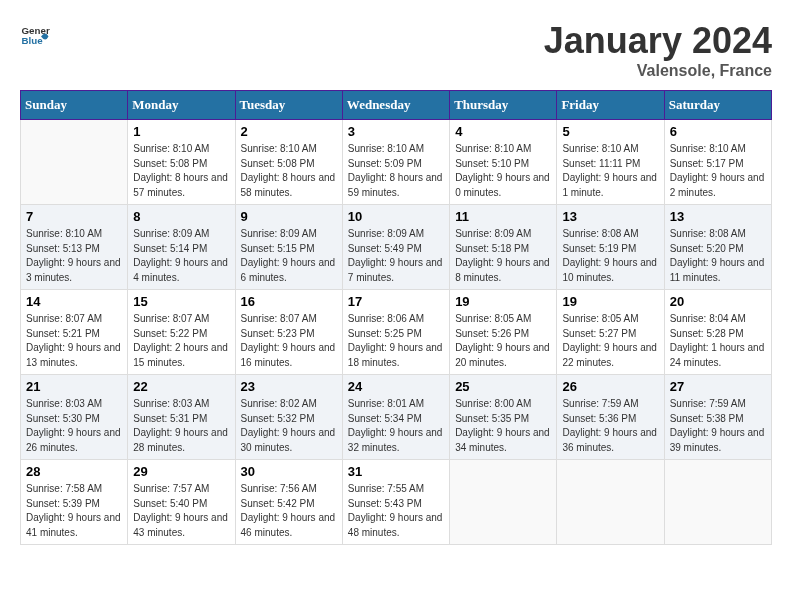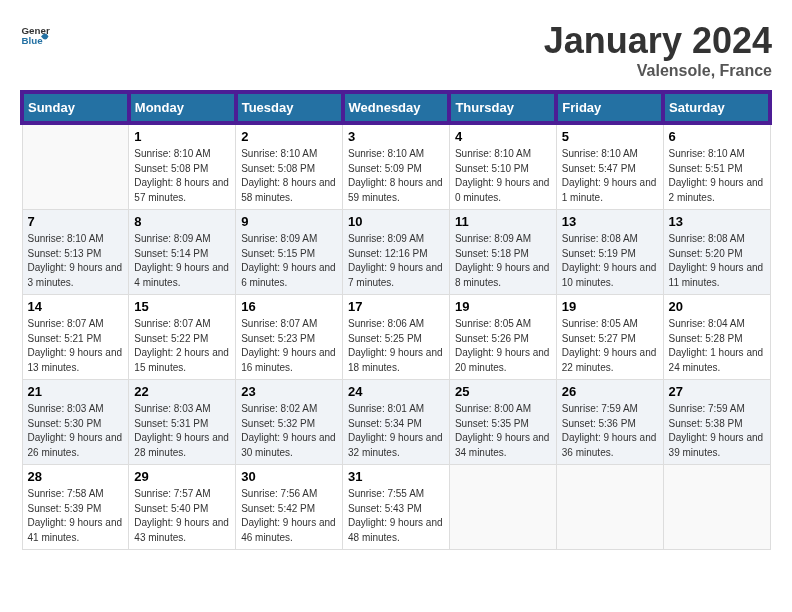--- a/index.html
+++ b/index.html
@@ -43,21 +43,22 @@
       width: 100%;
       border-collapse: collapse;
       font-size: 11px;
     }
     thead tr th {
       background: #2471a3;
       color: #fff;
       padding: 6px 4px;
       text-align: left;
       font-size: 13px;
-      border: 4px solid #4c1d95;
+      border: 1px solid #4c1d95;
+      font-family: Liberation Serif, serif;
     }
     tbody tr {
       vertical-align: top;
     }
     tbody tr:nth-child(odd) {
       background: #fff;
     }
     tbody tr:nth-child(even) {
       background: #f0f3f7;
     }
@@ -143,29 +144,29 @@
           <div class="day-detail">
             <div>Sunrise: 8:10 AM</div>
             <div>Sunset: 5:10 PM</div>
             <div>Daylight: 9 hours and 0 minutes.</div>
           </div>
         </td>
         <td>
           <span class="day-num">5</span>
           <div class="day-detail">
             <div>Sunrise: 8:10 AM</div>
-            <div>Sunset: 5:47 PM</div>
+            <div>Sunset: 11:11 PM</div>
             <div>Daylight: 9 hours and 1 minute.</div>
           </div>
         </td>
         <td>
           <span class="day-num">6</span>
           <div class="day-detail">
             <div>Sunrise: 8:10 AM</div>
-            <div>Sunset: 5:51 PM</div>
+            <div>Sunset: 5:17 PM</div>
             <div>Daylight: 9 hours and 2 minutes.</div>
           </div>
         </td>
       </tr>
       <tr>
         <td>
           <span class="day-num">7</span>
           <div class="day-detail">
             <div>Sunrise: 8:10 AM</div>
             <div>Sunset: 5:13 PM</div>
@@ -185,21 +186,21 @@
           <div class="day-detail">
             <div>Sunrise: 8:09 AM</div>
             <div>Sunset: 5:15 PM</div>
             <div>Daylight: 9 hours and 6 minutes.</div>
           </div>
         </td>
         <td>
           <span class="day-num">10</span>
           <div class="day-detail">
             <div>Sunrise: 8:09 AM</div>
-            <div>Sunset: 12:16 PM</div>
+            <div>Sunset: 5:49 PM</div>
             <div>Daylight: 9 hours and 7 minutes.</div>
           </div>
         </td>
         <td>
           <span class="day-num">11</span>
           <div class="day-detail">
             <div>Sunrise: 8:09 AM</div>
             <div>Sunset: 5:18 PM</div>
             <div>Daylight: 9 hours and 8 minutes.</div>
           </div>

